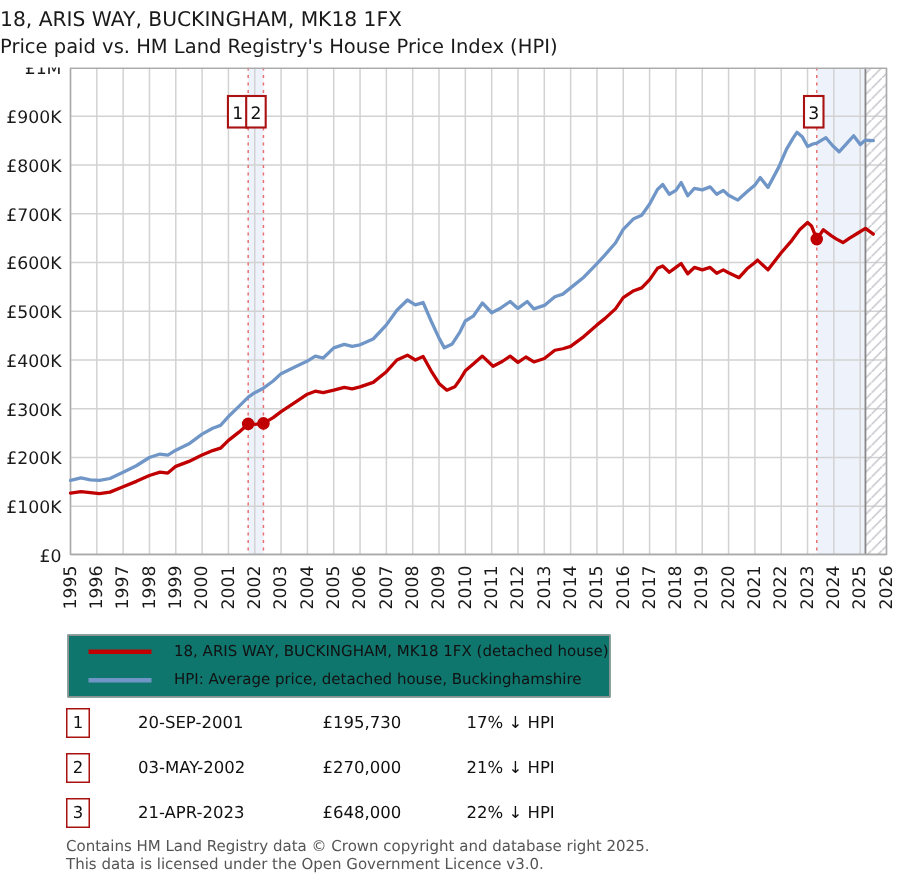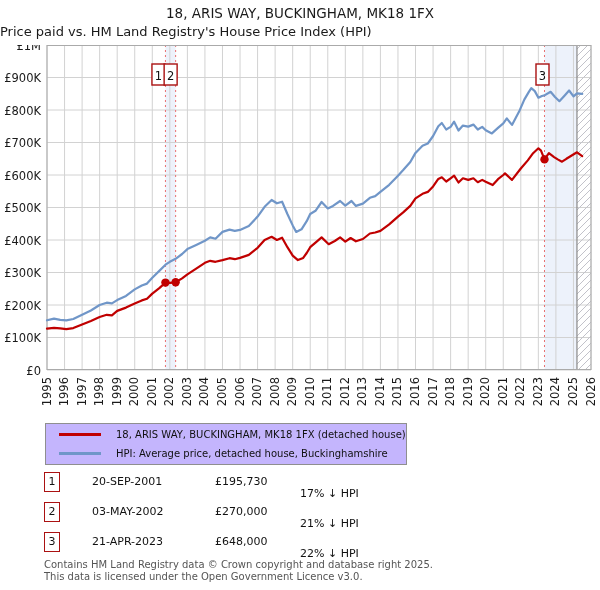--- a/index.html
+++ b/index.html
@@ -1,33 +1,33 @@
 <!DOCTYPE html>
 <html><head>
 <meta charset="utf-8">
 <style>
   html,body{margin:0;padding:0;background:#fff;}
   .page{position:relative;width:600px;height:590px;background:#ffffff;
         font-family:"DejaVu Sans", "Liberation Sans", sans-serif;color:#1a1a1a;overflow:hidden;}
-  .title1{position:absolute;top:5px;left:0;width:100%;text-align:center;
+  .title1{position:absolute;top:5px;left:0;width:100%;
           font-size:13.5px;color:#1a1a1a;}
   .title2{position:absolute;top:24px;left:0;width:100%;
           font-size:13px;color:#1a1a1a;}
   #chart{position:absolute;top:45px;left:0;}
   .legend{position:absolute;left:45px;top:423px;width:360px;height:40px;
-          border:1px solid #8f8f8f;background:#c4b5fd;display:flex;flex-direction:column;justify-content:space-evenly;}
+          border:1px solid #8f8f8f;background:#0f766e;display:flex;flex-direction:column;justify-content:space-evenly;}
   .legend-row{display:flex;align-items:center;height:18px;}
   .legend-swatch{width:42px;height:3px;margin-left:13px;margin-right:15px;flex:none;}
   .legend-label{font-size:10px;color:#111;white-space:nowrap;}
   .sale-row{position:absolute;left:44px;height:22px;width:520px;}
   .sale-num{position:absolute;left:0;top:0;width:14px;height:18px;border:1.5px solid #aa1111;
             background:#fff;text-align:center;font-size:11px;line-height:18px;color:#111;}
   .sale-date{position:absolute;left:48px;top:3px;font-size:11px;color:#111;}
   .sale-price{position:absolute;left:171px;top:3px;font-size:11px;color:#111;}
-  .sale-hpi{position:absolute;left:256px;top:3px;font-size:11px;color:#111;margin-top:12px;}
+  .sale-hpi{position:absolute;left:267px;top:3px;font-size:11px;color:#111;}
   .footer{position:absolute;left:44px;top:559px;font-size:10px;line-height:11.5px;color:#555;}
 </style>
 </head>
 <body>
 
 <div class="page">
 
   <div class="title1">18, ARIS WAY, BUCKINGHAM, MK18 1FX</div>
   <div class="title2">Price paid vs. HM Land Registry's House Price Index (HPI)</div>
 

